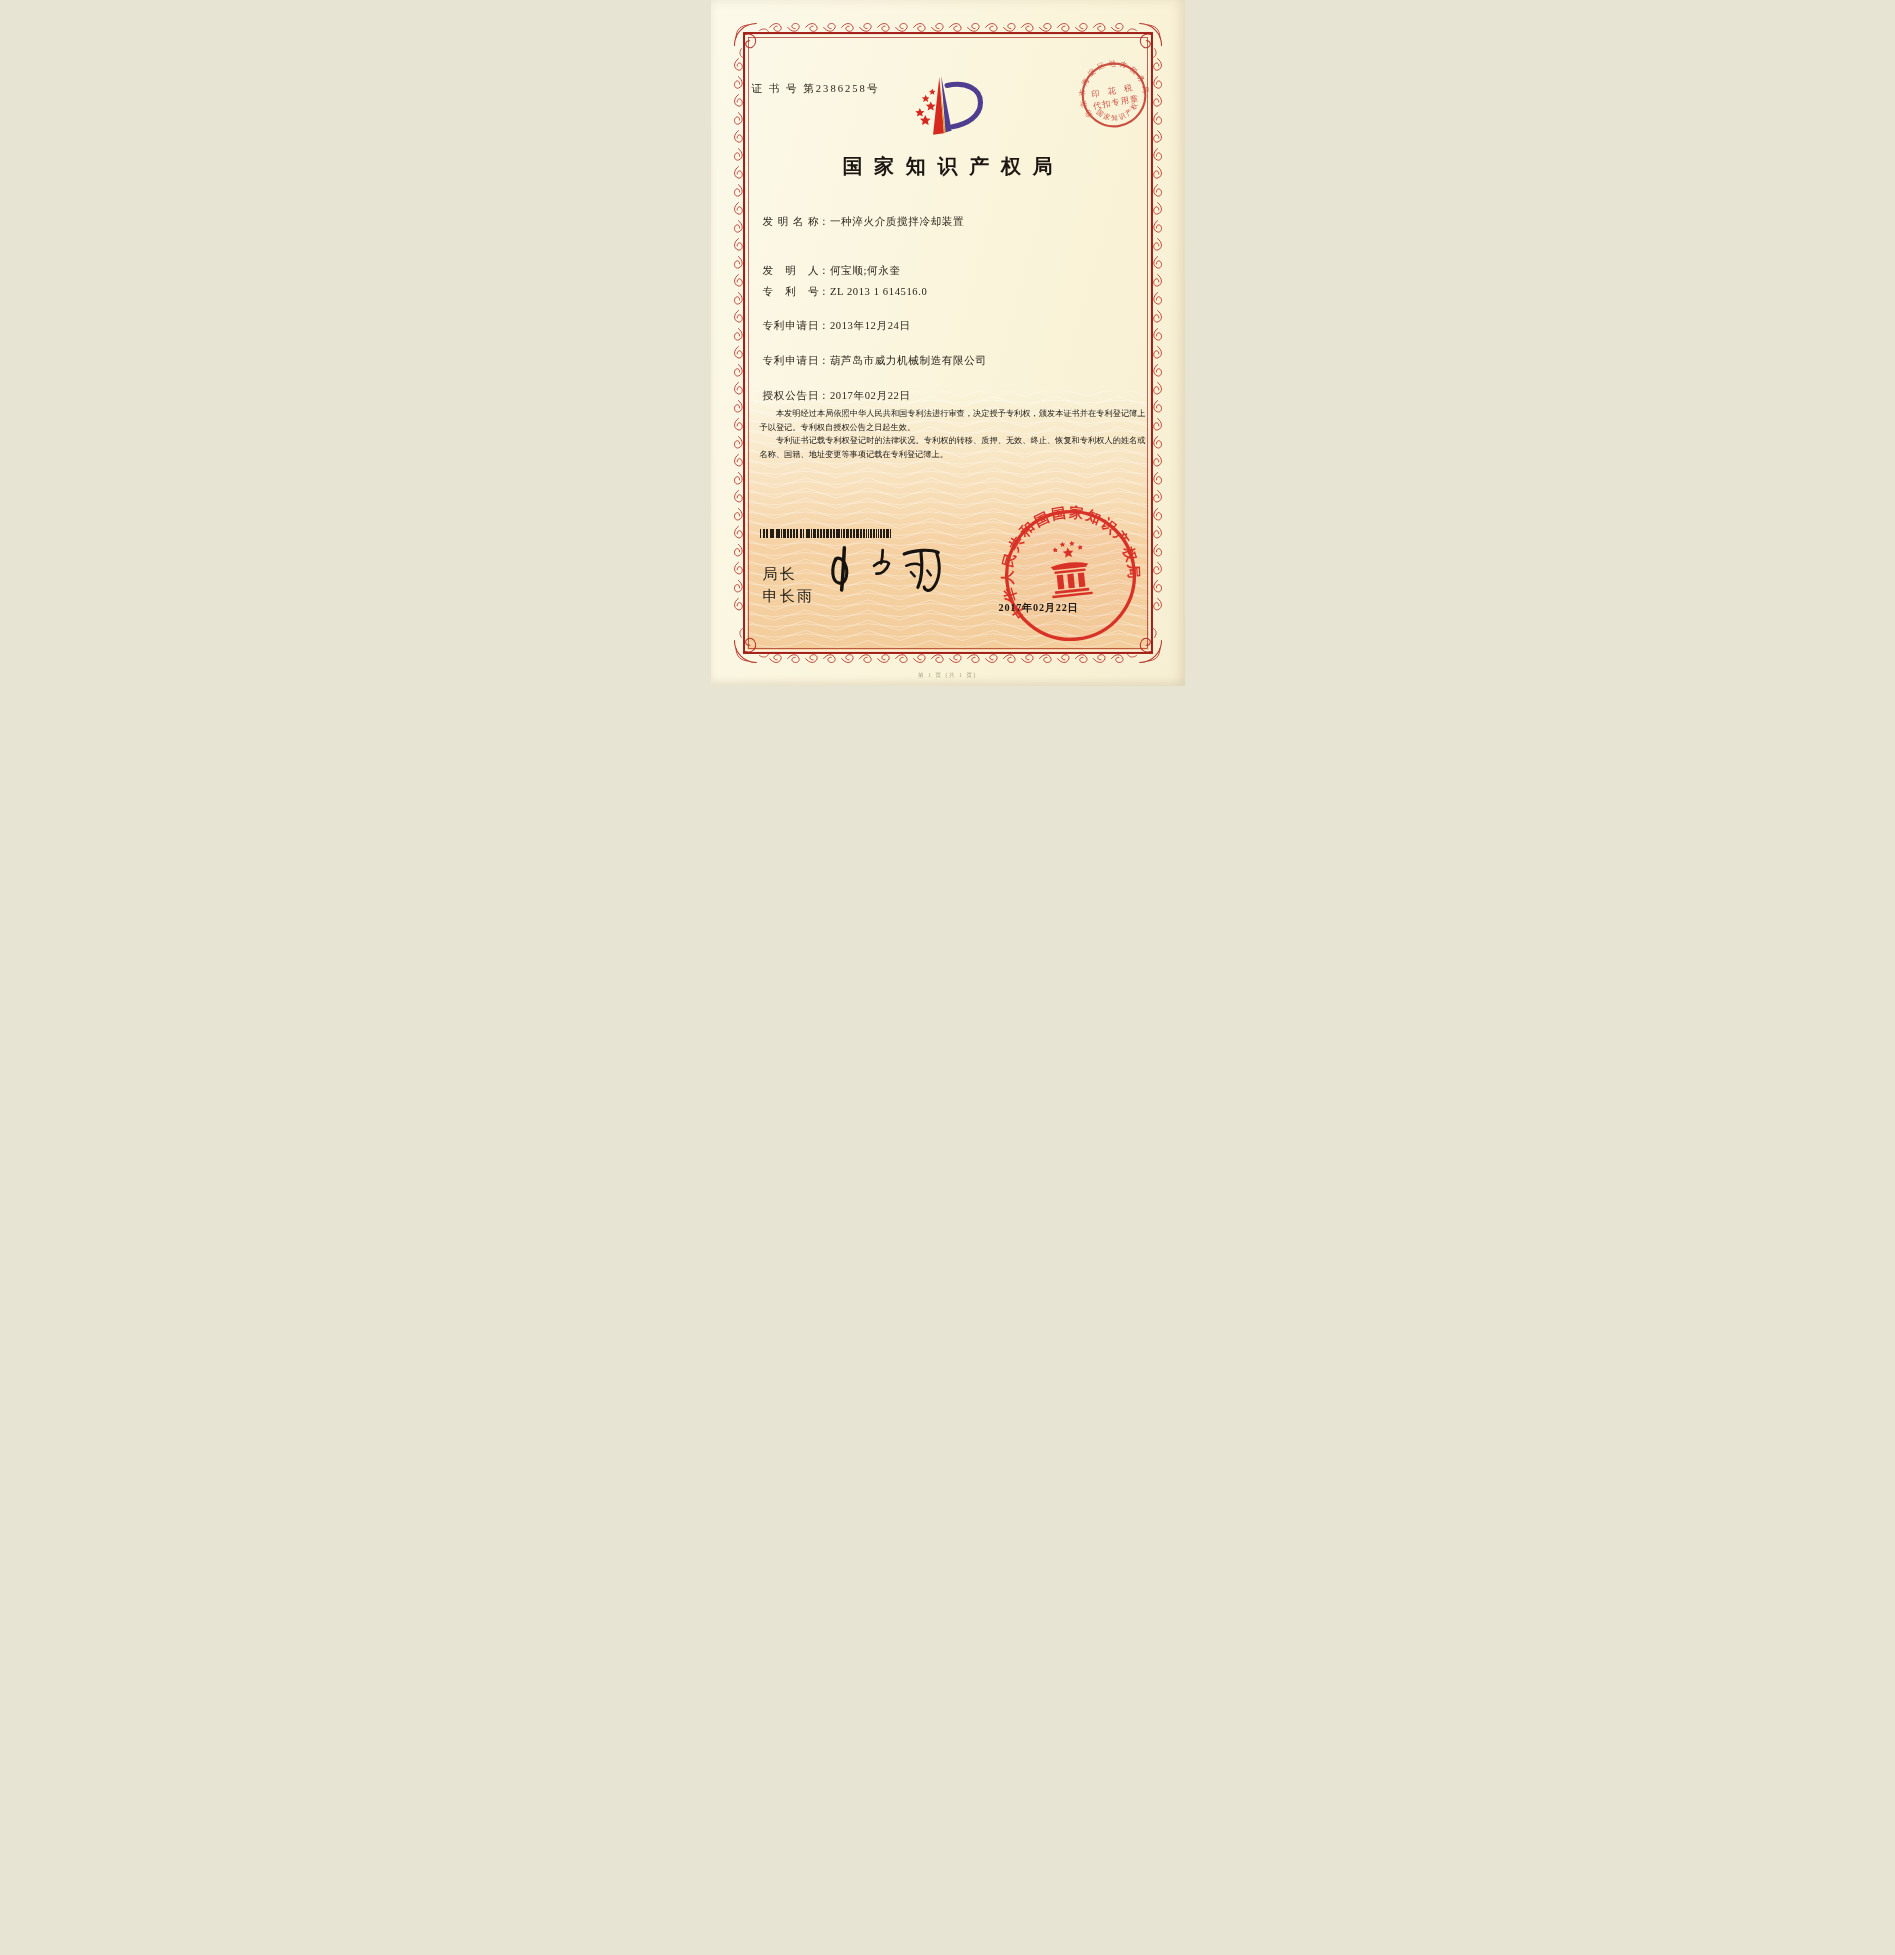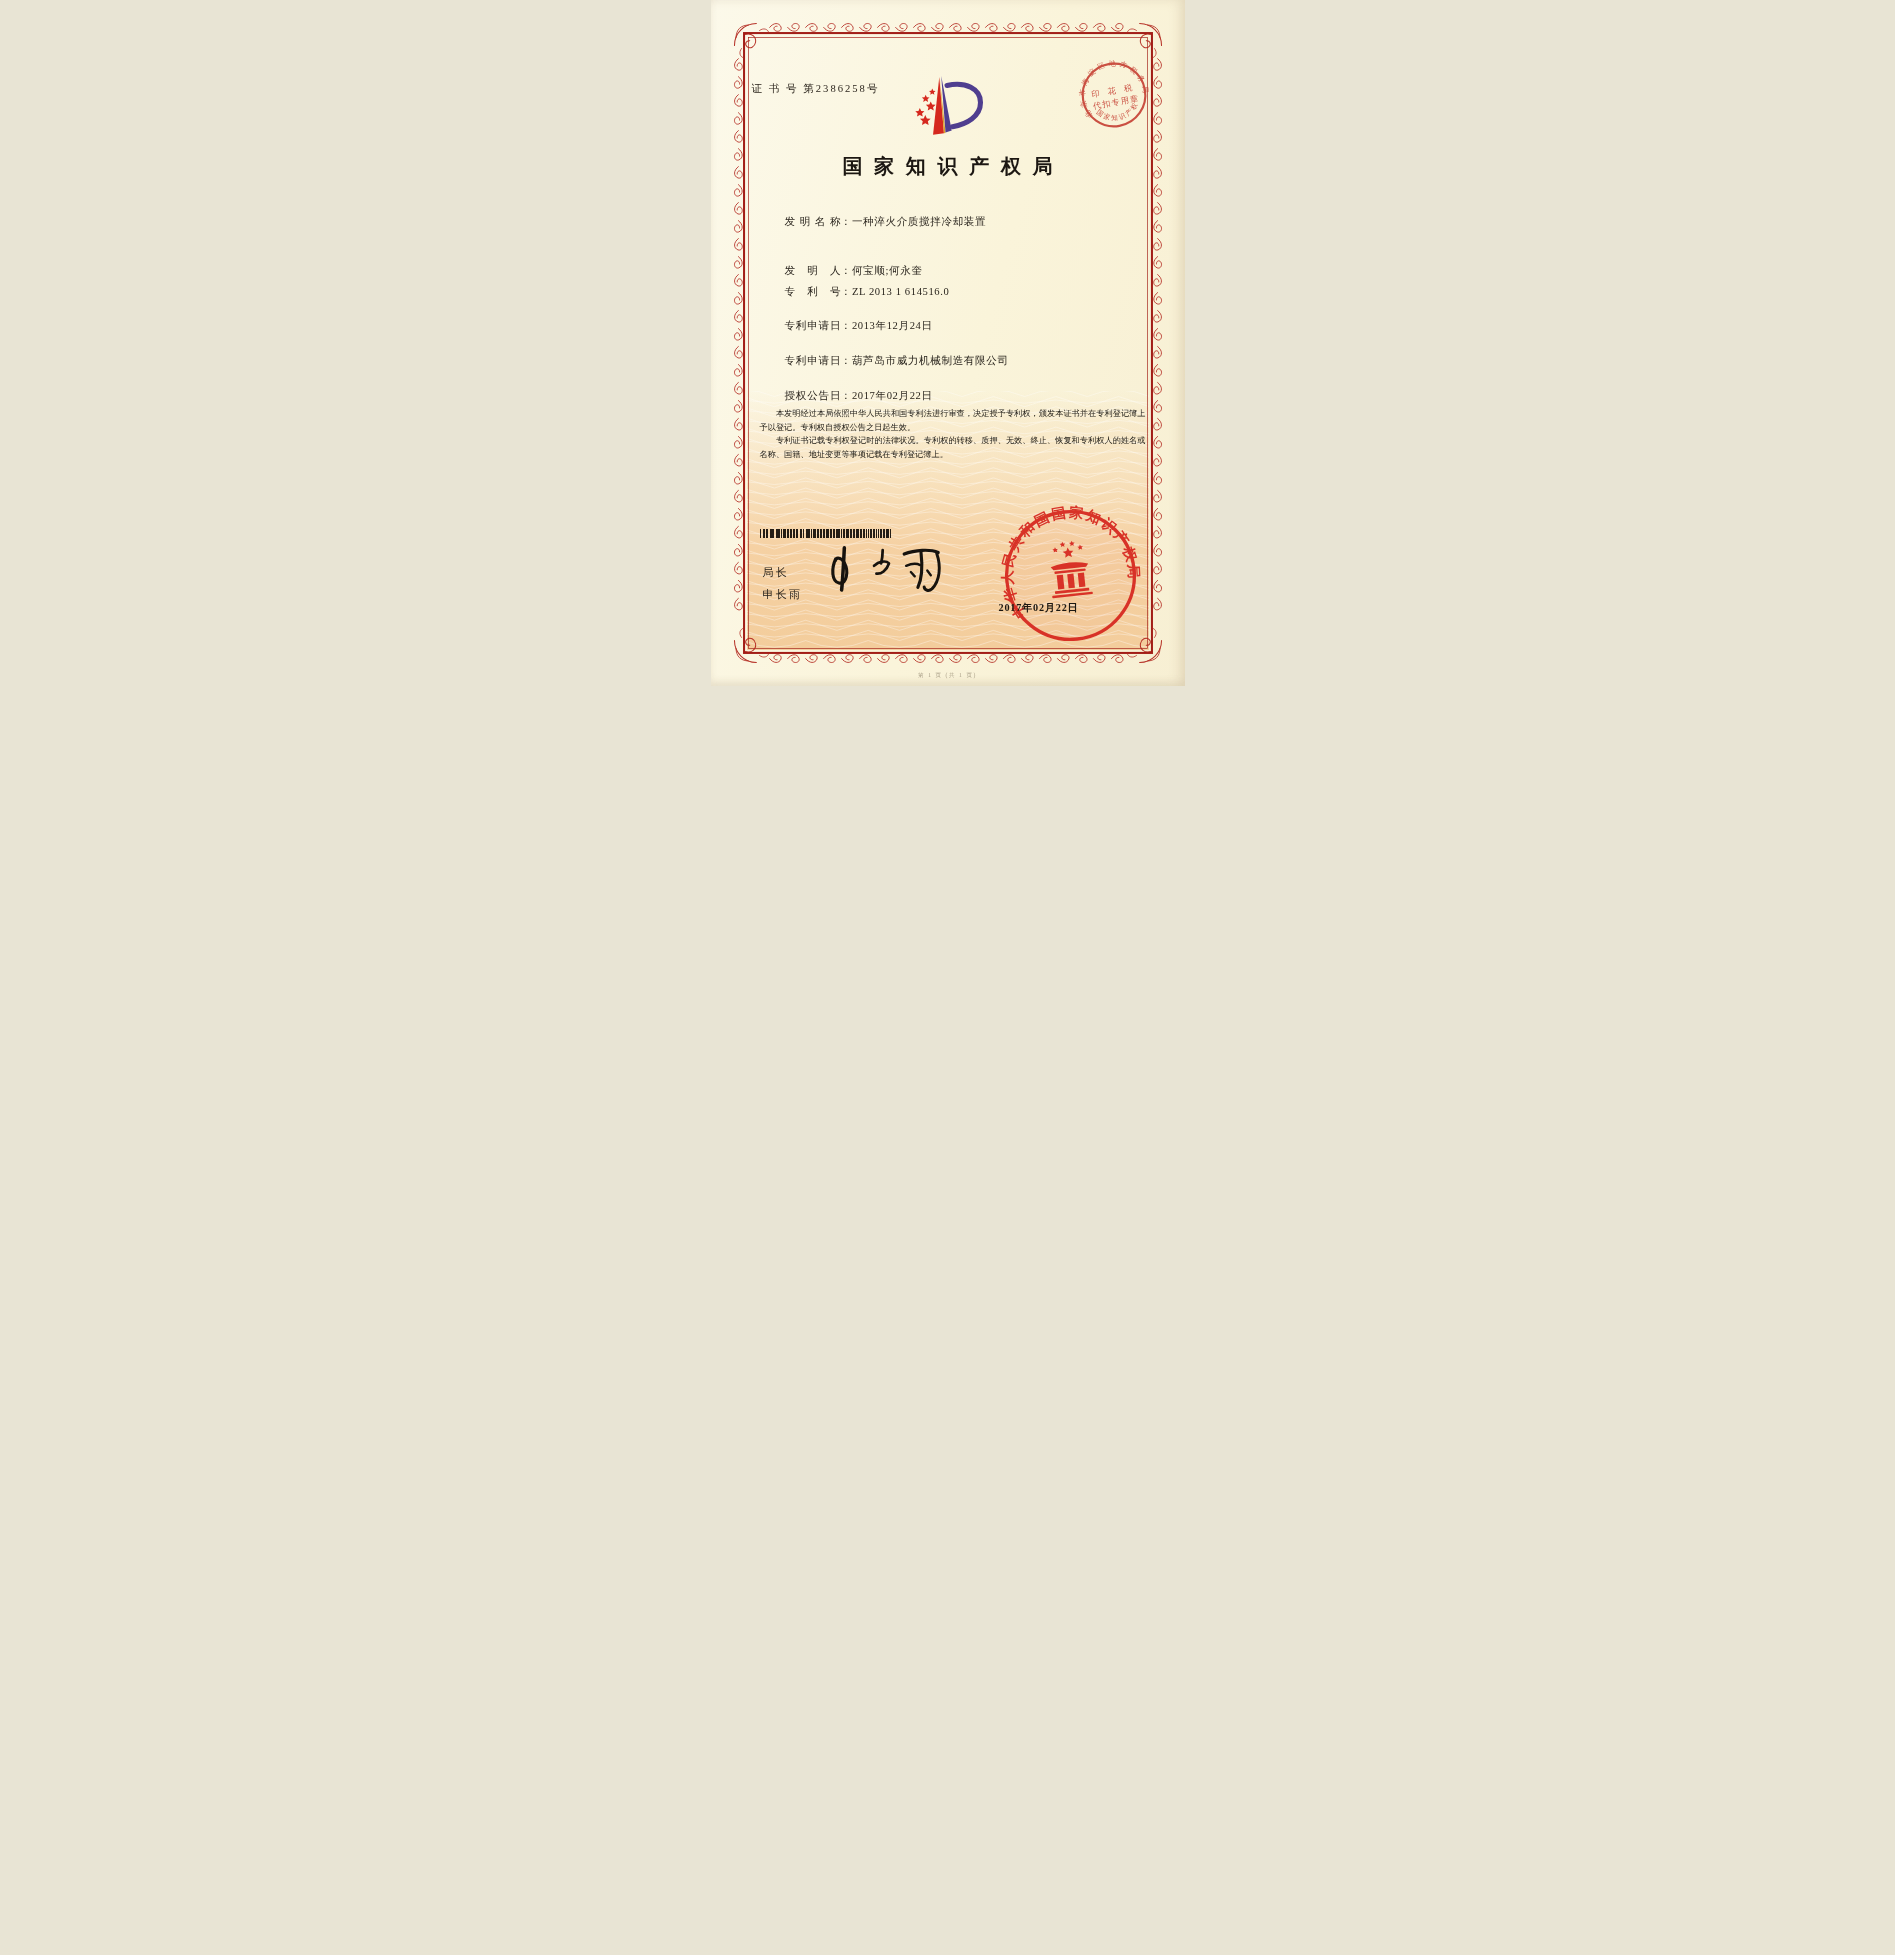--- a/index.html
+++ b/index.html
@@ -5,29 +5,29 @@
   html,body{margin:0;padding:0;background:#e8e4d4;}
   .page{position:relative;width:474px;height:686px;margin:0 auto;overflow:hidden;
         background:linear-gradient(105deg,#fcf9ea,#faf4da 55%,#f7efd3);
         box-shadow:inset -6.3px 0 10.2px rgba(120,90,60,.12), inset 0 -4.7px 7.8px rgba(120,90,60,.08);
         font-family:"Liberation Serif","DejaVu Serif",serif;color:#262019;}
   svg{display:block}
   .abs{position:absolute;}
   .cert-no{left:41px;top:82px;font-size:10.6px;letter-spacing:2px;color:#2b241c;}
   .title{left:61px;top:153px;width:352px;margin:0;text-align:center;font-size:20px;font-weight:700;
          letter-spacing:11.7px;color:#1c1712;text-indent:11.7px;}
-  .field-row{left:52px;width:375px;font-size:10.6px;color:#241f18;white-space:nowrap;margin-left:22px;}
+  .field-row{left:52px;width:375px;font-size:10.6px;color:#241f18;white-space:nowrap;}
   .flabel{display:inline-block;width:56px;text-align:justify;text-align-last:justify;vertical-align:top;}
   .fsep{display:inline-block;margin:0 0.8px 0 0;}
   .fvalue{letter-spacing:0.6px;}
   .body-text{left:49px;top:407px;width:386px;font-size:8.2px;line-height:13.5px;text-align:justify;color:#23201a;}
   .body-text p{margin:0;text-indent:2em;}
   #barcode{left:49px;top:529px;width:133px;height:9.4px;font-size:0;}
   #barcode i{display:inline-block;height:100%;background:#241d15;vertical-align:top;}
-  .signer{left:52px;font-size:11px;letter-spacing:2.3px;color:#1f1b15;
+  .signer{left:52px;font-size:15px;letter-spacing:2.3px;color:#1f1b15;
           font-family:"Liberation Sans","DejaVu Sans",sans-serif;font-weight:500;}
   .seal-date{left:288px;top:601px;font-size:10.2px;letter-spacing:0.8px;color:#1c1812;font-weight:600;}
   .footer{left:0;top:672px;width:100%;text-align:center;font-size:5.5px;letter-spacing:1.6px;color:#a79d85;}
   .stamp-text{font-family:"Liberation Serif","DejaVu Serif",serif;}
 </style>
 </head>
 <body>
 
 <div class="page">
 

